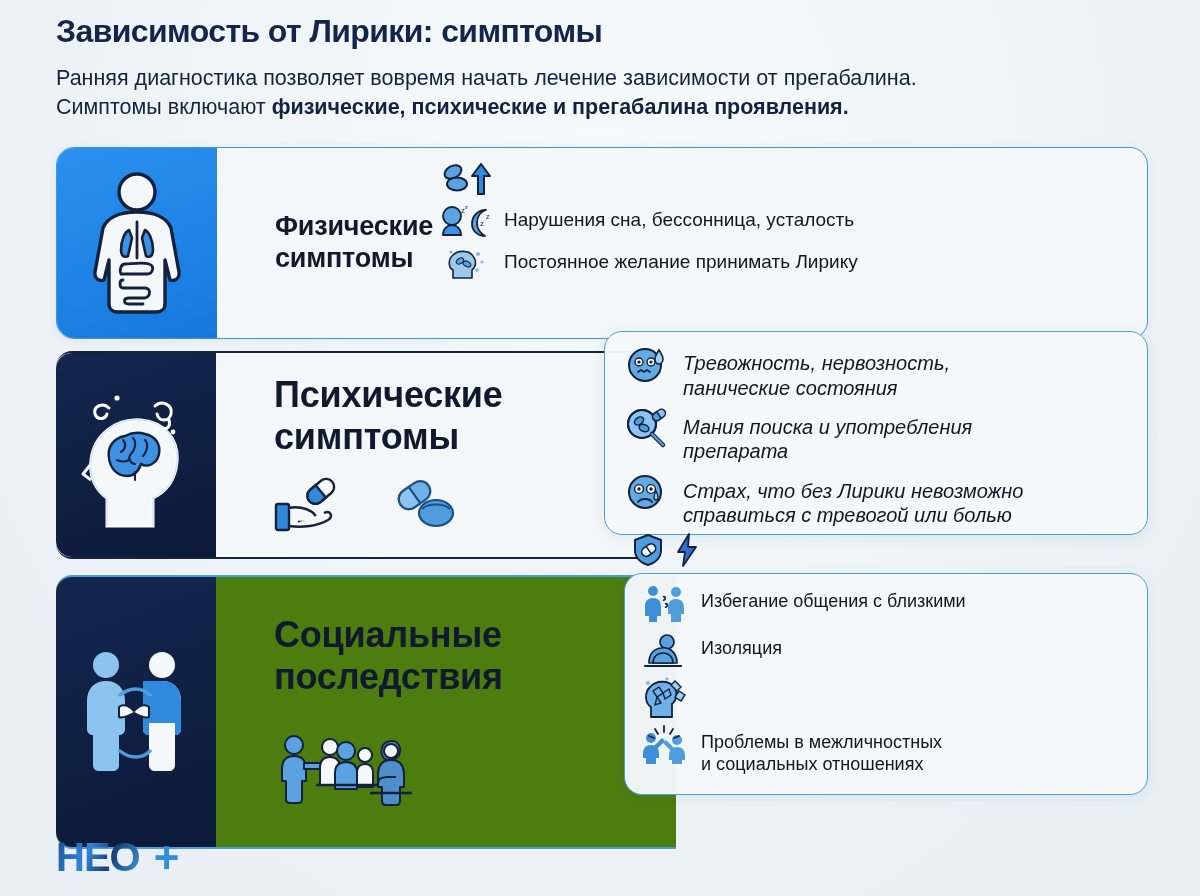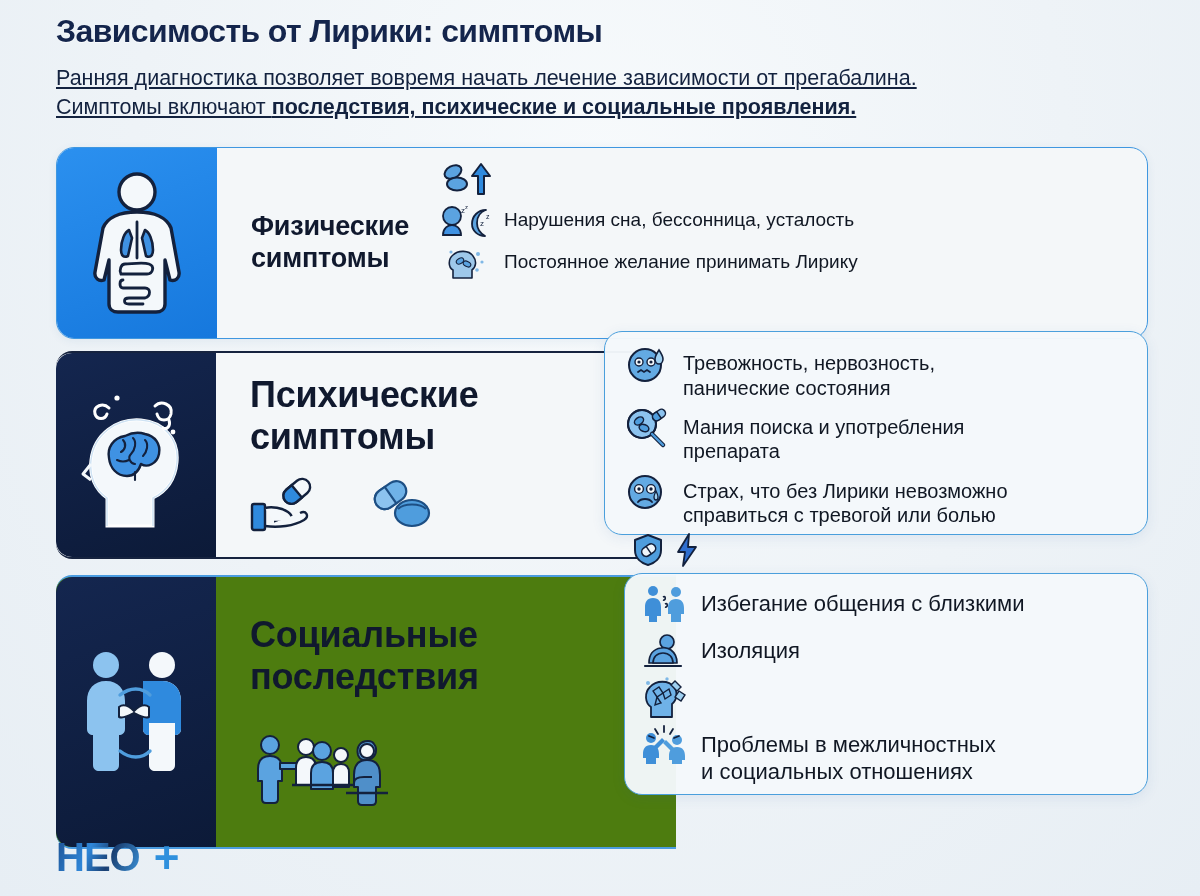--- a/index.html
+++ b/index.html
@@ -28,21 +28,20 @@
     line-height: 1.12;
     text-shadow: 0 1px 0 rgba(255,255,255,.7);
   }
 
   .subtitle {
     margin-top: 14px;
     font-size: 21.5px;
     line-height: 1.38;
     color: #13223f;
     max-width: 1105px;
-    text-decoration: underline;
   }
   .subtitle b { font-weight: 700; }
 
   
   .cards { position: relative; margin-top: 16px; }
 
   .card {
     position: absolute;
     display: flex;
     border-radius: 18px;
@@ -96,20 +95,21 @@
     display: flex; align-items: center; justify-content: center;
   }
 
   .card-body {
     flex: 1 1 auto;
     position: relative;
     display: flex;
     flex-direction: column;
     justify-content: center;
     padding-left: 34px;
+    margin-left: 24px;
   }
 
   .card-heading {
     font-size: 36px;
     font-weight: 700;
     color: #10192e;
     line-height: 1.18;
     letter-spacing: -0.2px;
   }
   #card-physical .card-heading { font-size: 27px; }
@@ -127,20 +127,21 @@
 
   #panel-physical {
     left: 440px; top: 12px; width: 708px; height: 184px;
     border: none; background: none; box-shadow: none;
     padding: 8px 0 0 0;
   }
 
   #panel-mental {
     left: 604px; top: 192px; width: 544px; height: 204px;
     padding: 12px 0 0 14px;
+    font-style: italic;
   }
 
   #panel-social {
     left: 624px; top: 434px; width: 524px; height: 222px;
     padding: 10px 0 0 12px;
   }
 
   .bullet {
     display: flex;
     align-items: flex-start;
@@ -158,21 +159,21 @@
     color: #101723;
     padding-top: 7px;
     white-space: pre-line;
   }
 
   #panel-physical .bullet { margin-bottom: 2px; }
   #panel-physical .b-text { font-size: 19px; }
   #panel-mental .bullet { margin-bottom: 8px; }
   #panel-mental .b-text { font-size: 20px; }
   #panel-social .bullet { margin-bottom: 7px; }
-  #panel-social .b-text { font-size: 22px; }
+  #panel-social .b-text { font-size: 18px; }
 
   
   .sparkle { position: absolute; pointer-events: none; }
 
   
   .logo {
     position: absolute;
     left: 56px; bottom: 16px;
     display: flex; align-items: center; gap: 14px;
     font-size: 40px; font-weight: 700; letter-spacing: -1px;
@@ -189,21 +190,21 @@
     line-height: .8;
   }
 </style>
 </head>
 <body>
 
 <div class="header">
   <div class="page-title">Зависимость от Лирики: симптомы</div>
   <div class="subtitle">
     <span>Ранняя диагностика позволяет вовремя начать лечение зависимости от прегабалина.</span><br>
-    <span>Симптомы включают </span><b>последствия, психические и социальные проявления.</b>
+    <span>Симптомы включают </span><b>физические, психические и прегабалина проявления.</b>
   </div>
 </div>
 
 <div class="cards">
 
   <svg class="sparkle" style="left:1082px; top:578px;" width="60" height="60" viewBox="0 0 60 60">
     <path d="M30 4 C32 20 40 28 56 30 C40 32 32 40 30 56 C28 40 20 32 4 30 C20 28 28 20 30 4 Z" fill="#ffffff" opacity=".92"></path>
   </svg>
   <svg class="sparkle" style="left:1094px; top:610px;" width="34" height="34" viewBox="0 0 60 60">
     <path d="M30 4 C32 20 40 28 56 30 C40 32 32 40 30 56 C28 40 20 32 4 30 C20 28 28 20 30 4 Z" fill="#ffffff" opacity=".8"></path>

